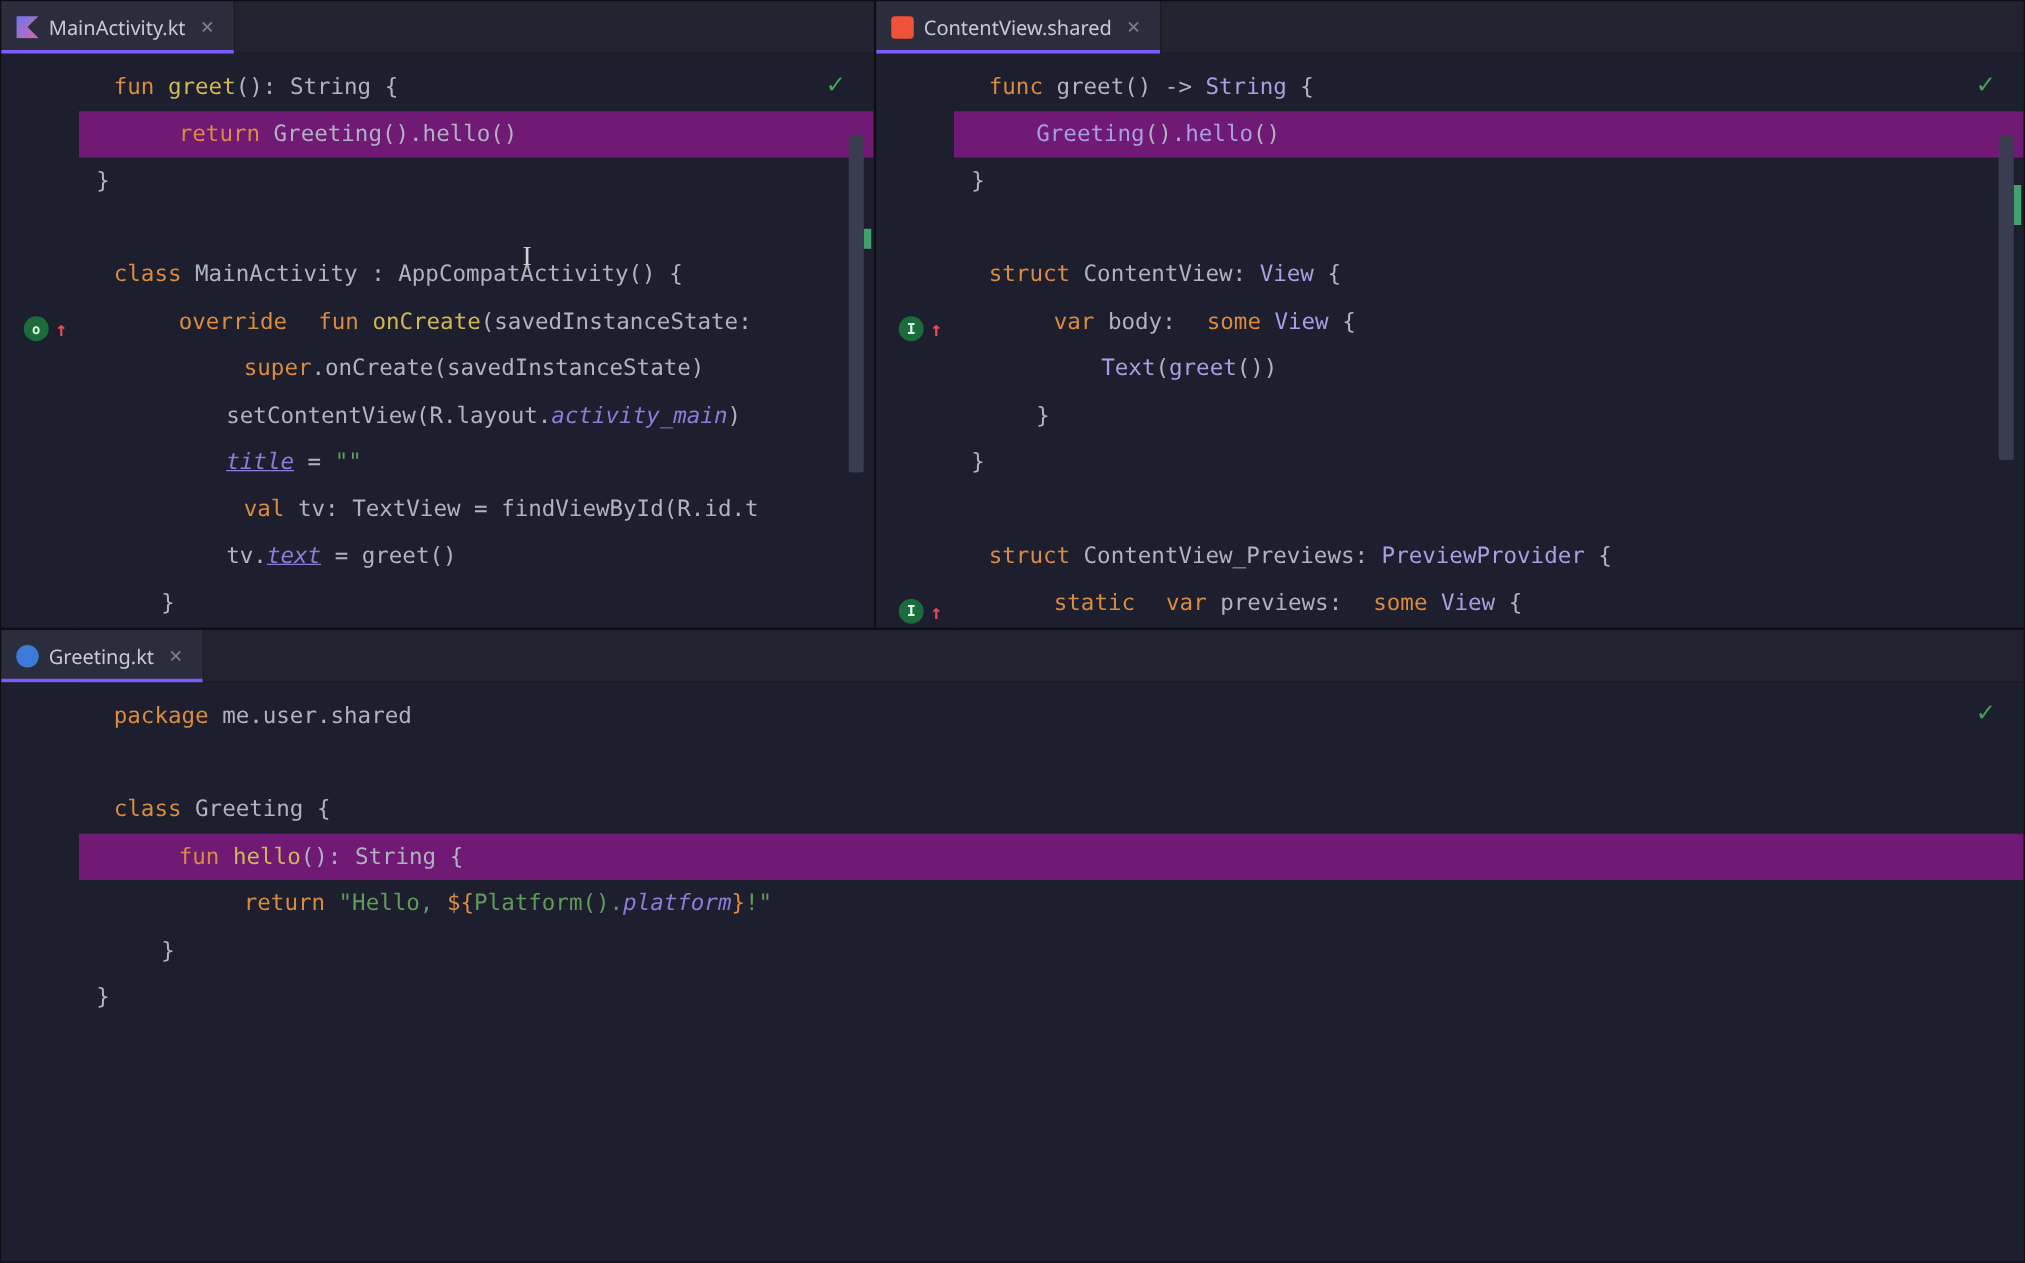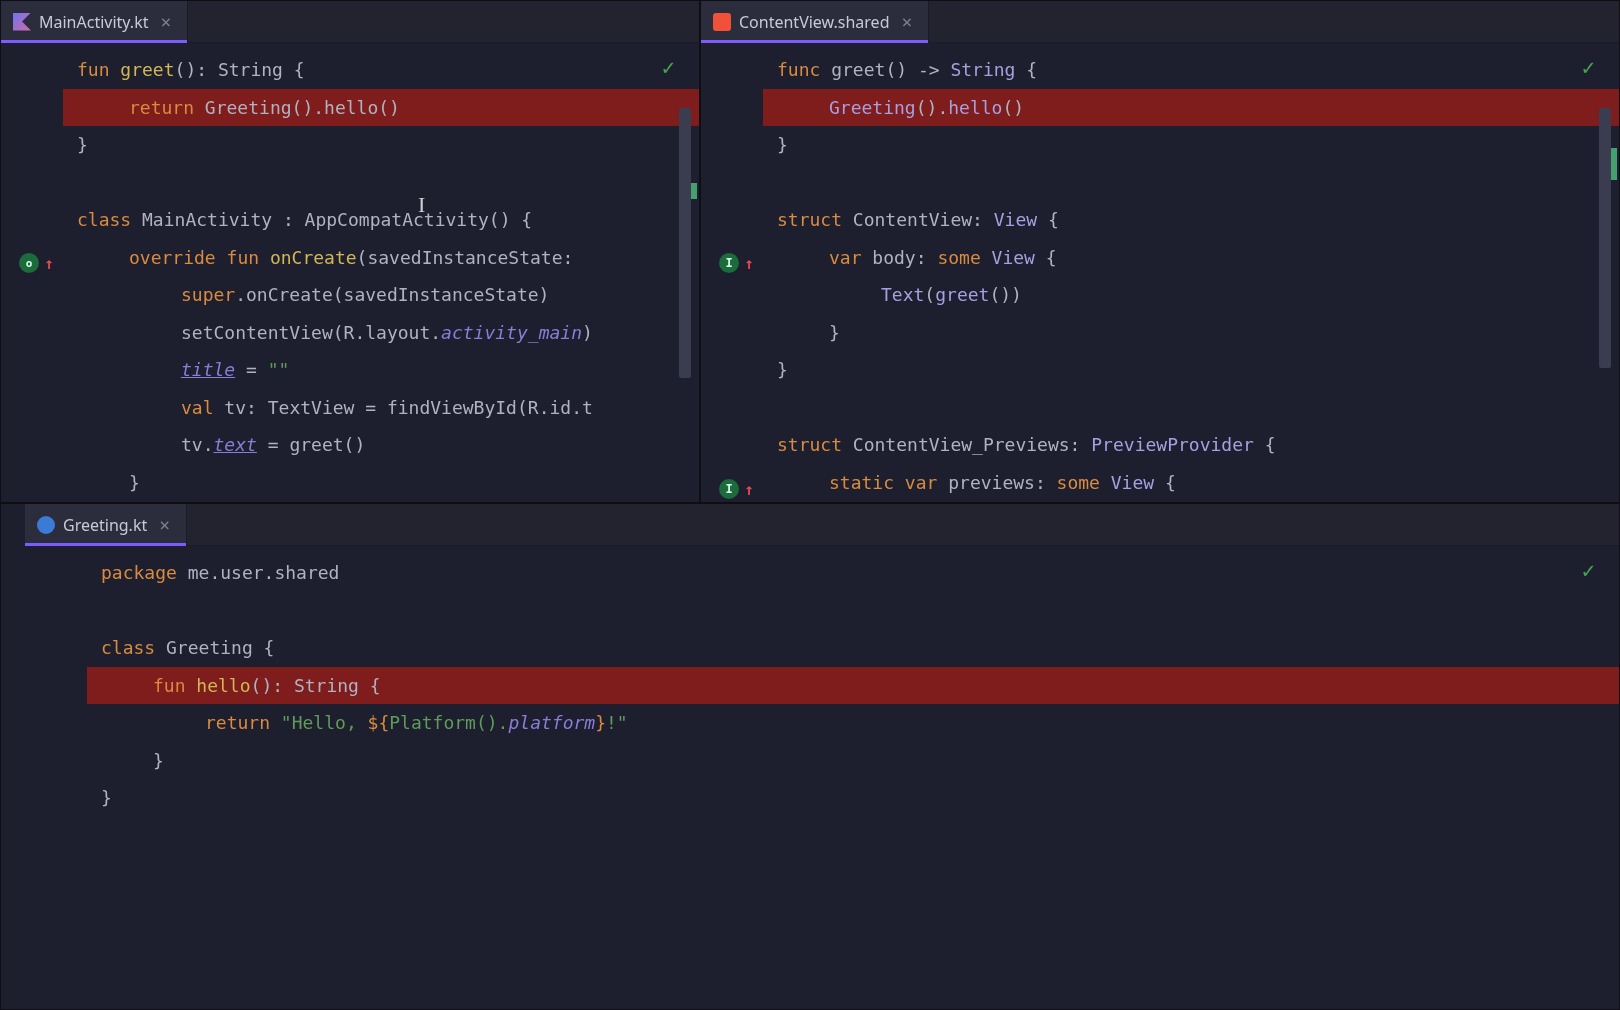--- a/index.html
+++ b/index.html
@@ -16,21 +16,21 @@
     }
     .pane {
       border: 1px solid #0e0e14;
       display: flex;
       flex-direction: column;
       overflow: hidden;
       position: relative;
     }
     .pane-left { grid-column: 1; grid-row: 1; }
     .pane-right { grid-column: 2; grid-row: 1; }
-    .pane-bottom { grid-column: 1 / 3; grid-row: 2; padding-left: 24px; }
+    .pane-bottom { grid-column: 1 / 3; grid-row: 2; }
     .tab-bar {
       height: 42px;
       background: #22232f;
       display: flex;
       align-items: stretch;
       border-bottom: 1px solid #1a1b26;
     }
     .tab {
       display: flex;
       align-items: center;
@@ -97,22 +97,22 @@
     .code {
       flex: 1;
       padding-top: 8px;
       position: relative;
       white-space: pre;
       color: #b0b2c2;
       line-height: 37.5px;
       overflow: hidden;
     }
     .l { display: block; height: 37.5px; line-height: 37.5px; padding-left: 14px; position: relative; }
-    .l.hl { background: #7f1d1d; }
-    .kw { color: #d98b3f; }
+    .l.hl { background: #701a75; }
+    .kw { color: #d98b3f; margin-left: 14px; }
     .fn { color: #d0b856; }
     .fnsw { color: #b0b2c2; }
     .typesw { color: #a79fe0; }
     .str { color: #5f9b59; }
     .strtpl { color: #d98b3f; }
     .ital { font-style: italic; color: #8b7cd8; }
     .uline { text-decoration: underline; }
     .check {
       position: absolute;
       top: 12px;

